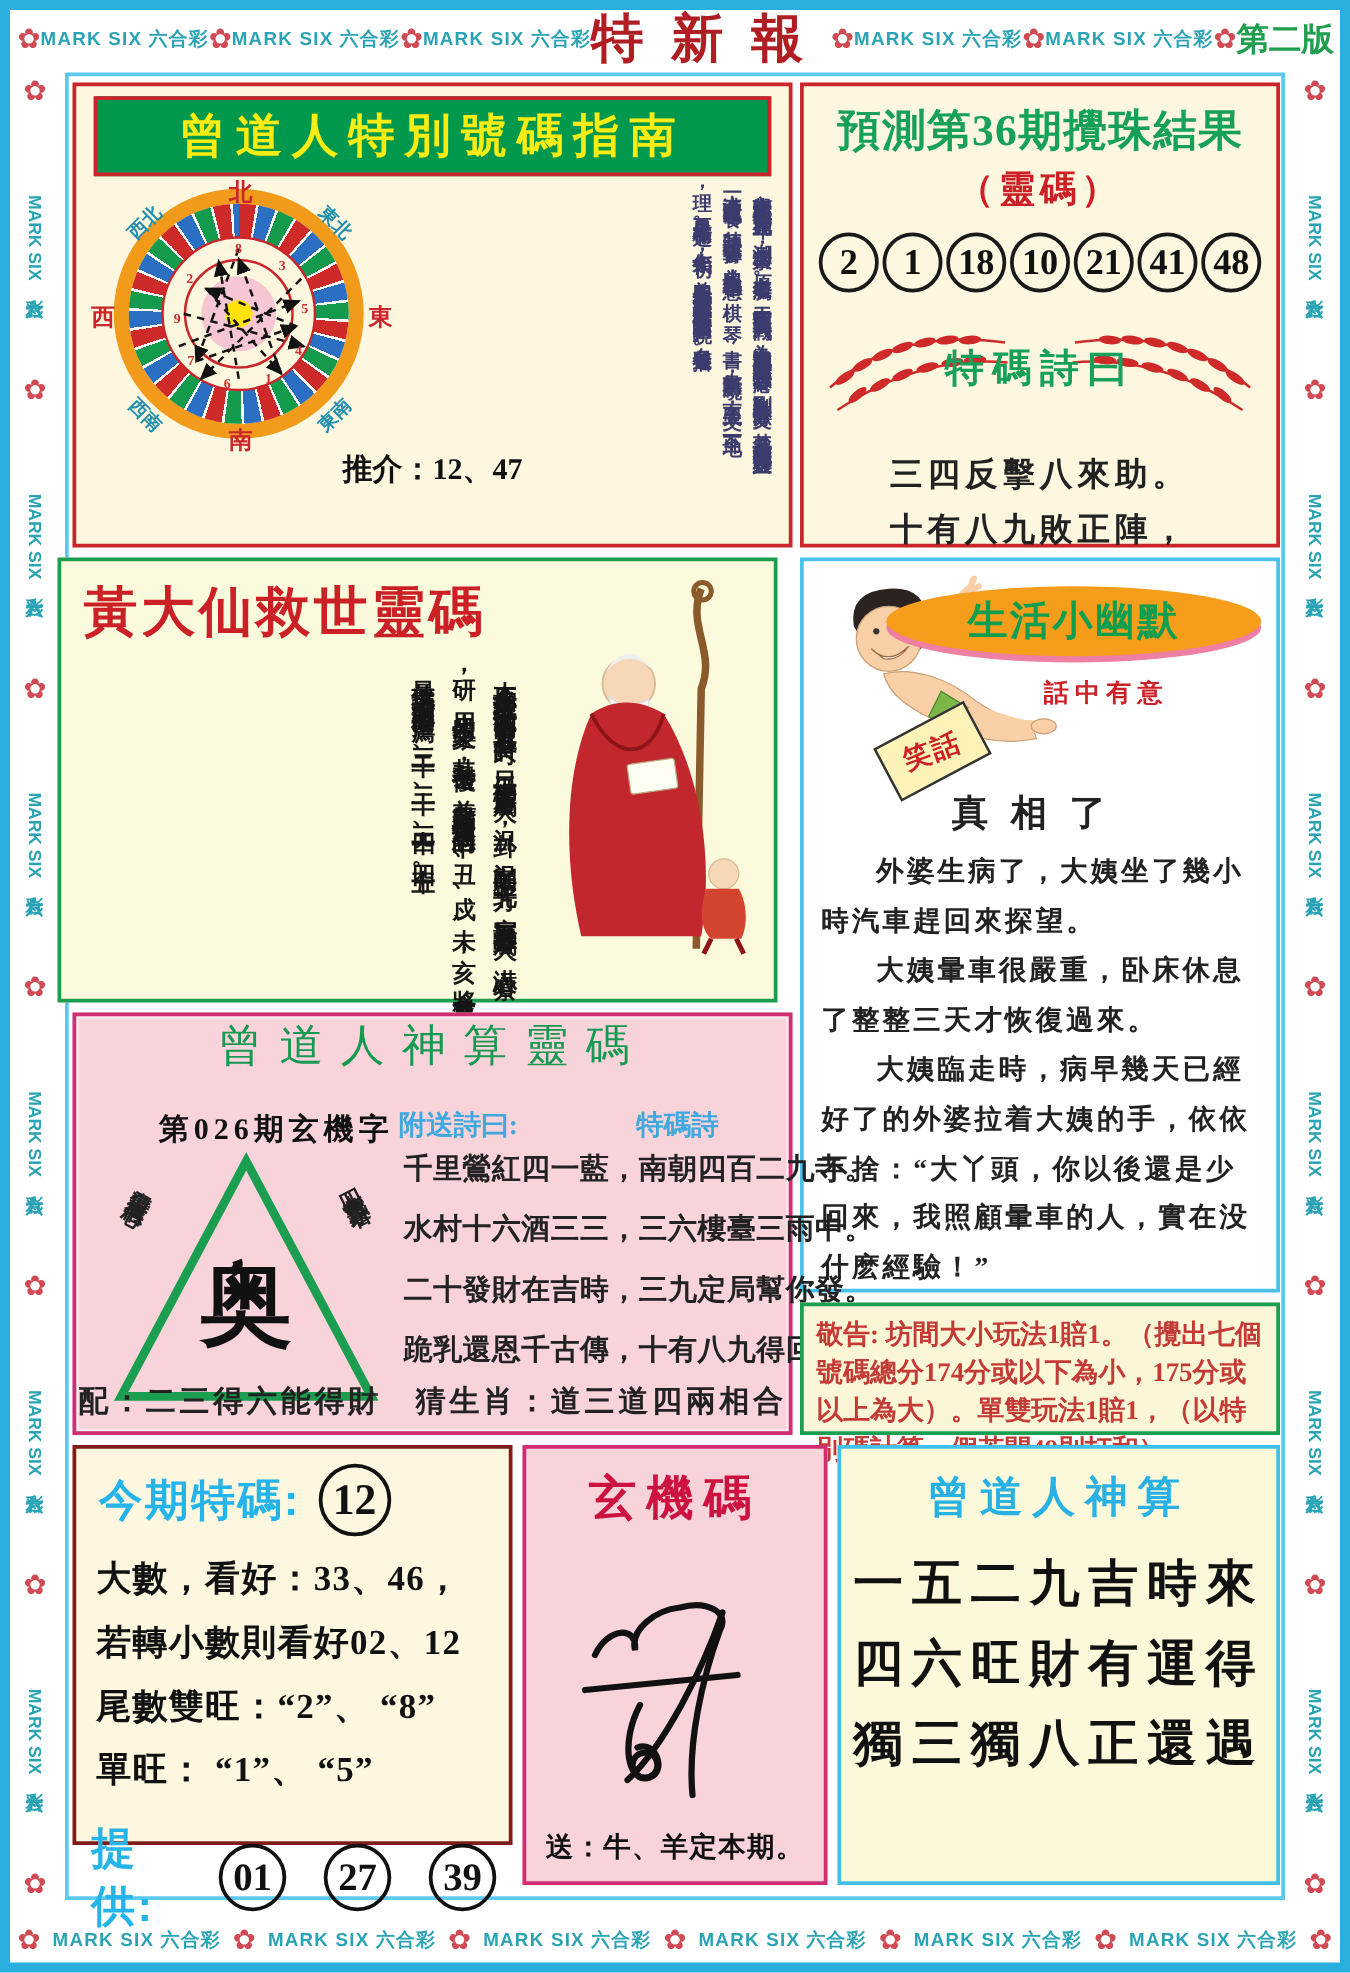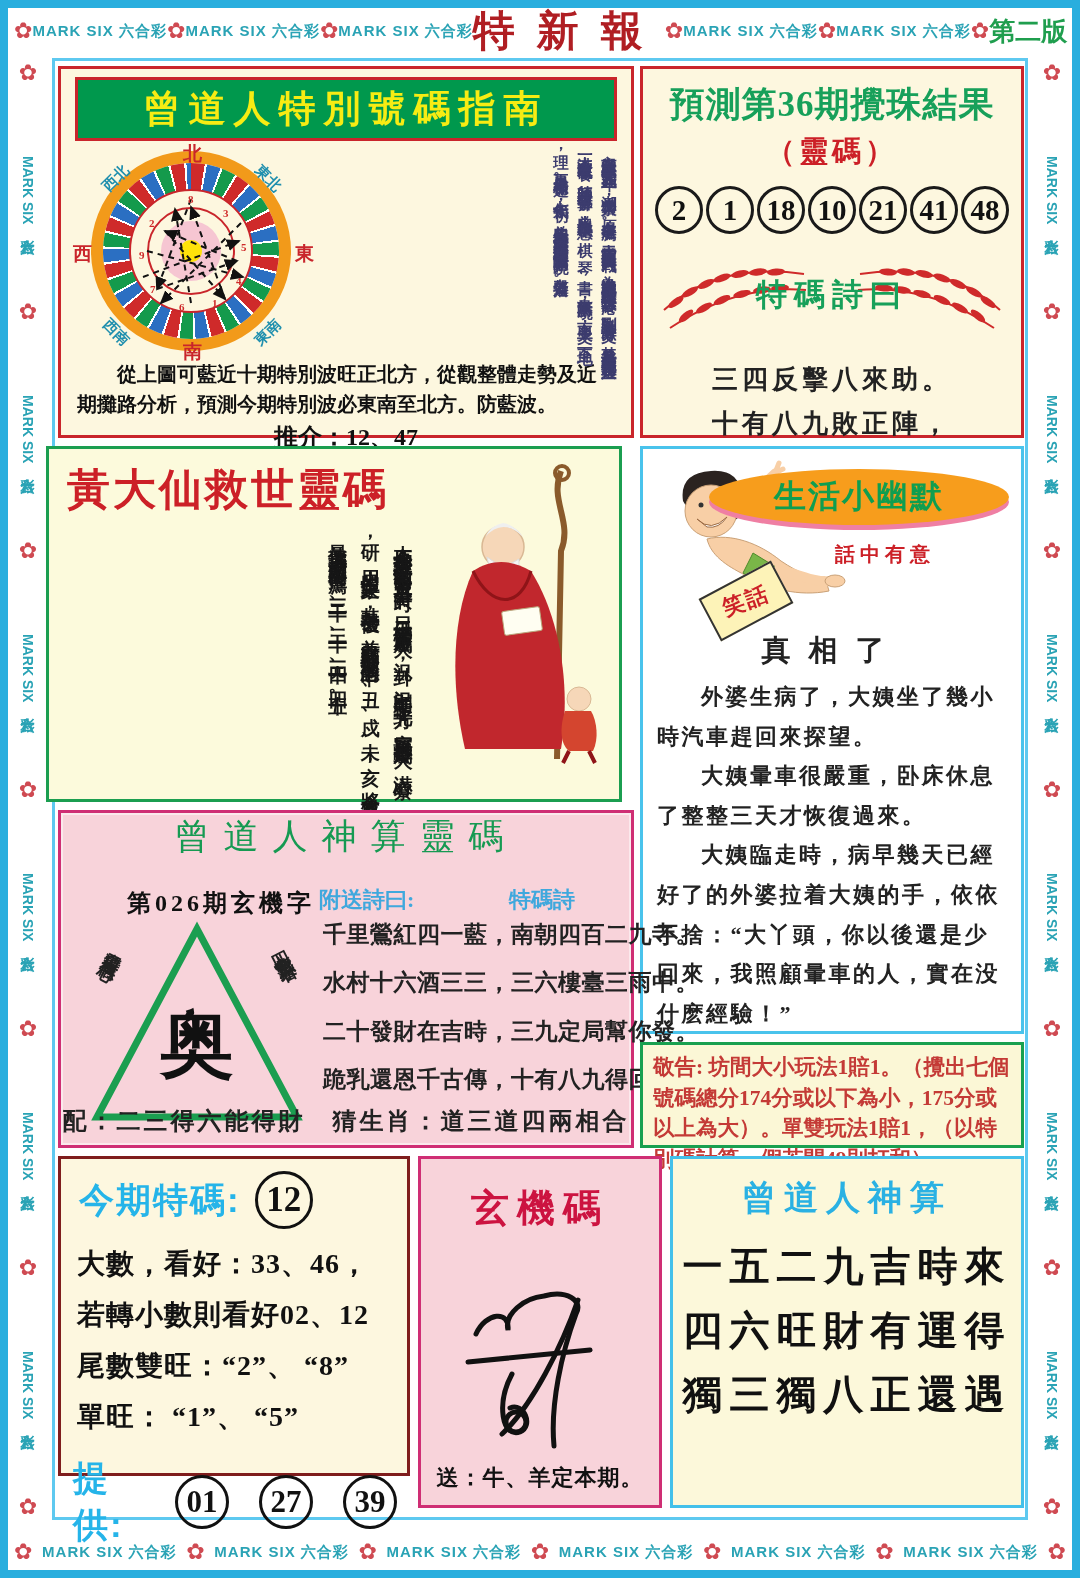--- a/index.html
+++ b/index.html
@@ -94,21 +94,21 @@
   .sp-row1{display:flex;align-items:center;gap:14px;margin-left:8px;}
   .sp-label{color:#25b4e9;font-size:35px;font-weight:800;font-family:"Liberation Sans",sans-serif;letter-spacing:2px;}
   .big-ball{width:58px;height:58px;border:3px solid #111;border-radius:50%;display:flex;align-items:center;justify-content:center;font-size:35px;font-weight:600;box-sizing:border-box;color:#111;}
   .sp-lines{margin:10px 0 0 6px;font-size:28px;font-weight:700;line-height:1.82;color:#111;letter-spacing:1px;}
   .sp-provide{display:flex;align-items:center;gap:16px;margin:12px 0 0 2px;}
   .sp-balls{display:flex;gap:30px;}
   .mid-ball{width:54px;height:54px;border:3px solid #111;border-radius:50%;display:flex;align-items:center;justify-content:center;font-size:31px;font-weight:600;box-sizing:border-box;color:#111;}
 
   
   .p-xuanji{left:418px;top:1156px;width:244px;height:352px;background:#f8d3da;border:3px solid #cf2e74;text-align:center;}
-  .x-title{margin-top:24px;color:#cc1340;font-size:38px;font-weight:800;letter-spacing:8px;}
+  .x-title{margin-top:14px;color:#cc1340;font-size:38px;font-weight:800;letter-spacing:8px;}
   .x-sig{margin-top:22px;}
   .x-footer{position:absolute;bottom:12px;left:0;right:0;text-align:center;font-size:22px;letter-spacing:1px;color:#111;font-weight:700;}
 
   
   .p-zeng{left:670px;top:1156px;width:354px;height:352px;background:#fcf8da;border:3px solid #43c0ea;text-align:center;}
   .z-title{margin-top:16px;color:#2ab1e3;font-size:34px;font-weight:800;letter-spacing:8px;font-family:"Liberation Sans",sans-serif;}
   .z-poem{margin-top:14px;font-size:40px;font-weight:800;line-height:1.6;letter-spacing:7px;color:#111;}
 </style>
 </head>
 <body>
@@ -226,21 +226,20 @@
         <span class="cp-lab" style="left:108px;top:192px">南</span>
         <span class="cp-lab" style="left:-2px;top:94px">西</span>
         <span class="cp-lab" style="left:220px;top:94px">東</span>
         <span class="cp-lab-d" style="left:26px;top:22px;transform:rotate(-45deg)">西北</span>
         <span class="cp-lab-d" style="left:178px;top:22px;transform:rotate(45deg)">東北</span>
         <span class="cp-lab-d" style="left:26px;top:176px;transform:rotate(45deg)">西南</span>
         <span class="cp-lab-d" style="left:178px;top:176px;transform:rotate(-45deg)">東南</span>
       </div>
       <div class="g-bio">玄學家曾先生生于公元一九四五年，潮州普寧人，原名李道騰。由于當年正值國共内戰，為逃避戰事四八年跟隨其父遠涉香港。剛到香港身無分文。其父為子養活曾先生獨將其送至本港一家道觀收養，其師將其改號曾算子。曾先生自小聰慧，棋、琴、書、畫無所不曉，而上至天文，下至地理，更是樣樣精通。七十年代初，曾先生用玄學推算六合彩走勢之準確程度更是家喻戶曉，名聲遠播。</div>
     </div>
-    <div class="g-analysis">從上圖可藍近十期特別波旺正北方，從觀整體走勢及近期攤路分析，預測今期特別波必東南至北方。防藍波。</div>
     <div class="g-recommend">推介：12、47</div>
   </div>
 
   <div class="panel p-predict">
     <div class="pr-title">預測第36期攪珠結果</div>
     <div class="pr-sub">（靈碼）</div>
     <div class="num-row">
       <span class="num-ball">2</span>
       <span class="num-ball">1</span>
       <span class="num-ball">18</span>

